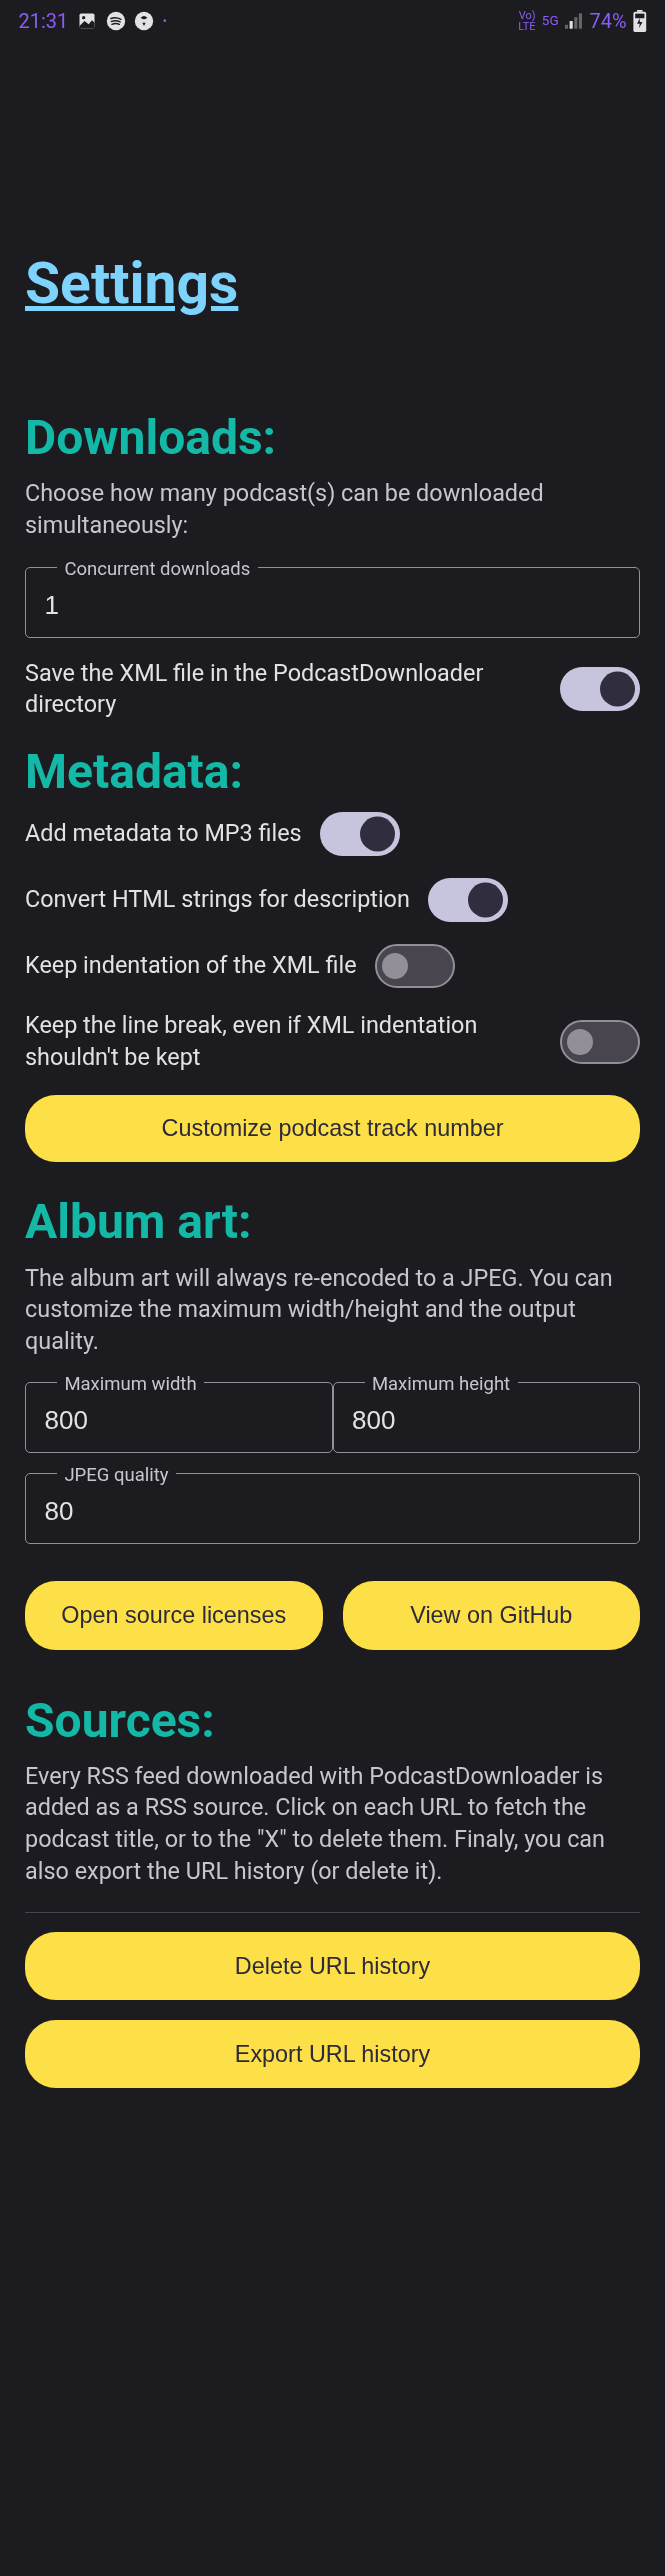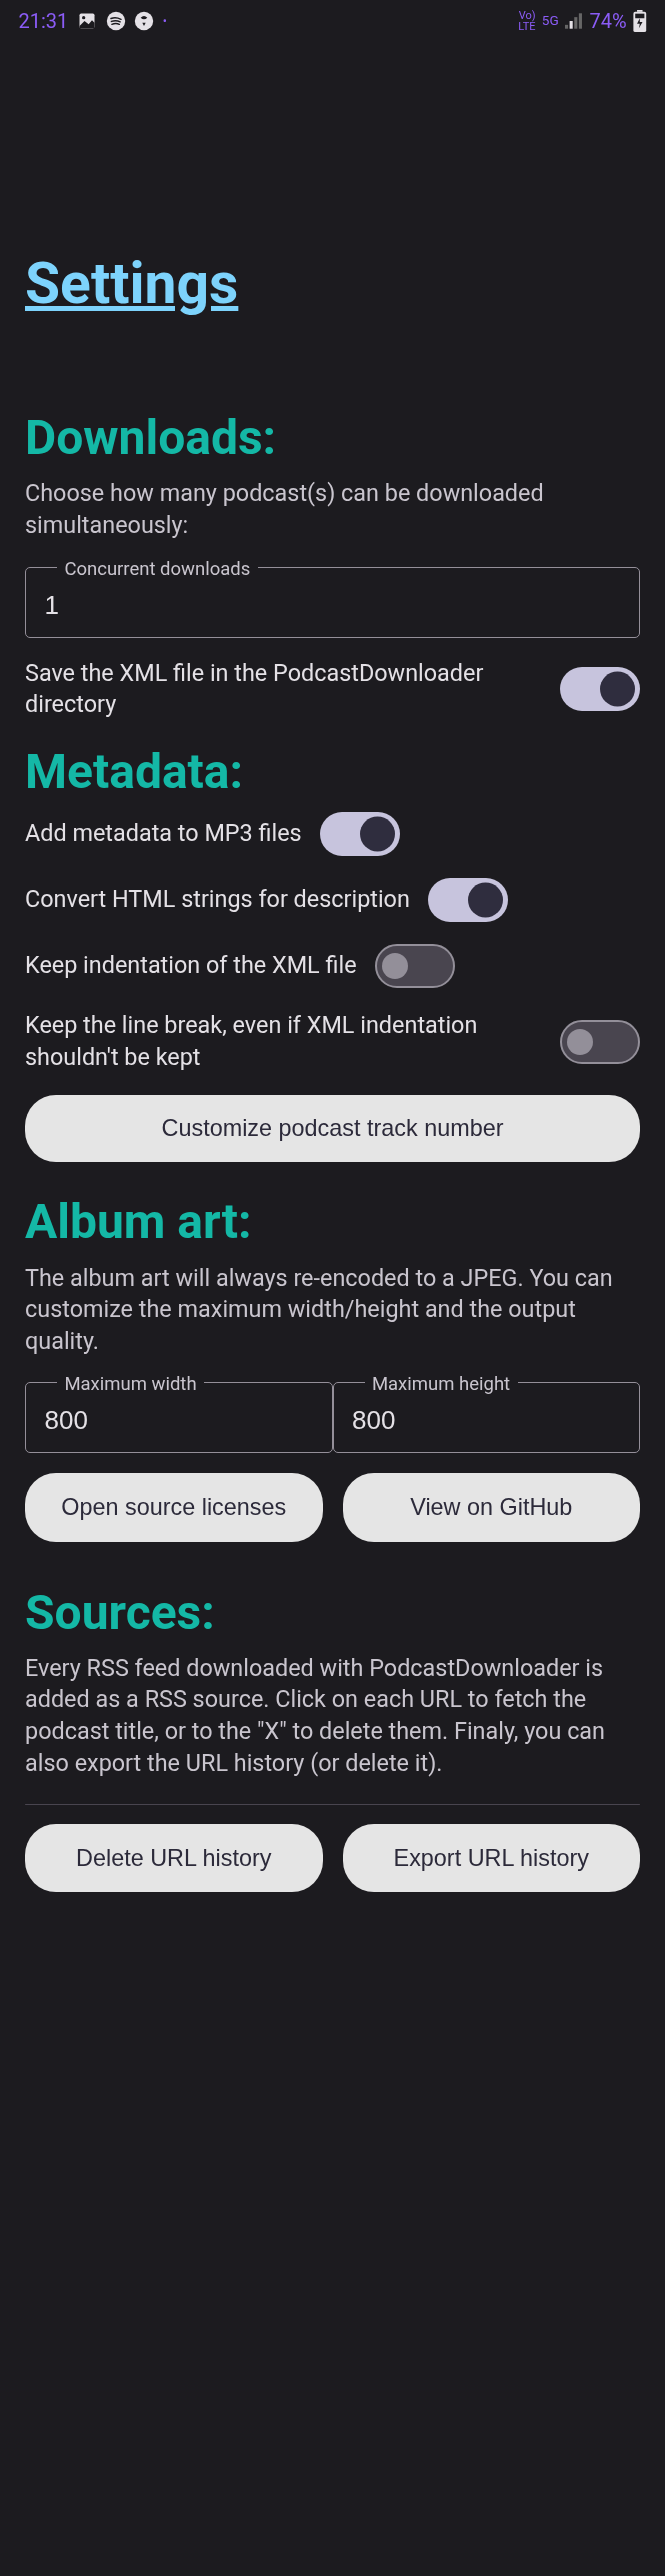--- a/index.html
+++ b/index.html
@@ -94,21 +94,21 @@
       position: absolute;
       width: 35px;
       height: 35px;
       border-radius: 50%;
       top: 50%;
       transform: translateY(-50%);
     }
     .toggle.on .toggle-thumb { right: 5px; background: #2f2d3e; }
     .toggle.off .toggle-thumb { left: 5px; width: 26px; height: 26px; background: #938f99; }
     .pill-button {
-      background: #e5e5e5;
+      background: #fde047;
       color: #2c2a3a;
       border: none;
       border-radius: 31px;
       padding: 20px 25px;
       font-size: 23.4px;
       cursor: pointer;
       text-align: center;
     }
     .pill-full { width: 100%; margin-bottom: 31px; }
     .button-row { display: flex; gap: 20px; margin-bottom: 42px; }
@@ -227,29 +227,33 @@
     <div class="field-group">
       <span class="field-legend">Maximum width</span>
       <input class="field-input" value="800" style="">
     </div>
     <div class="field-group">
       <span class="field-legend">Maximum height</span>
       <input class="field-input" value="800" style="">
     </div>
   </div>
 
+  <div class="field-group" style="margin-bottom:37px;">
+    <span class="field-legend">JPEG quality</span>
+    <input class="field-input" value="80" style="">
+  </div>
 
   <div class="button-row">
     <button class="pill-button">Open source licenses</button>
     <button class="pill-button">View on GitHub</button>
   </div>
 
   <h2 class="section-title">Sources:</h2>
   <p class="desc">Every RSS feed downloaded with PodcastDownloader is added as a RSS source. Click on each URL to fetch the podcast title, or to the "X" to delete them. Finaly, you can also export the URL history (or delete it).</p>
 
   <div class="divider"></div>
 
-  <div class="button-row" style="margin-bottom:0;">
+  <div class="button-row" style="margin-bottom:0;flex-direction:column;">
     <button class="pill-button">Delete URL history</button>
     <button class="pill-button">Export URL history</button>
   </div>
 </div>
 
 
 </body></html>

